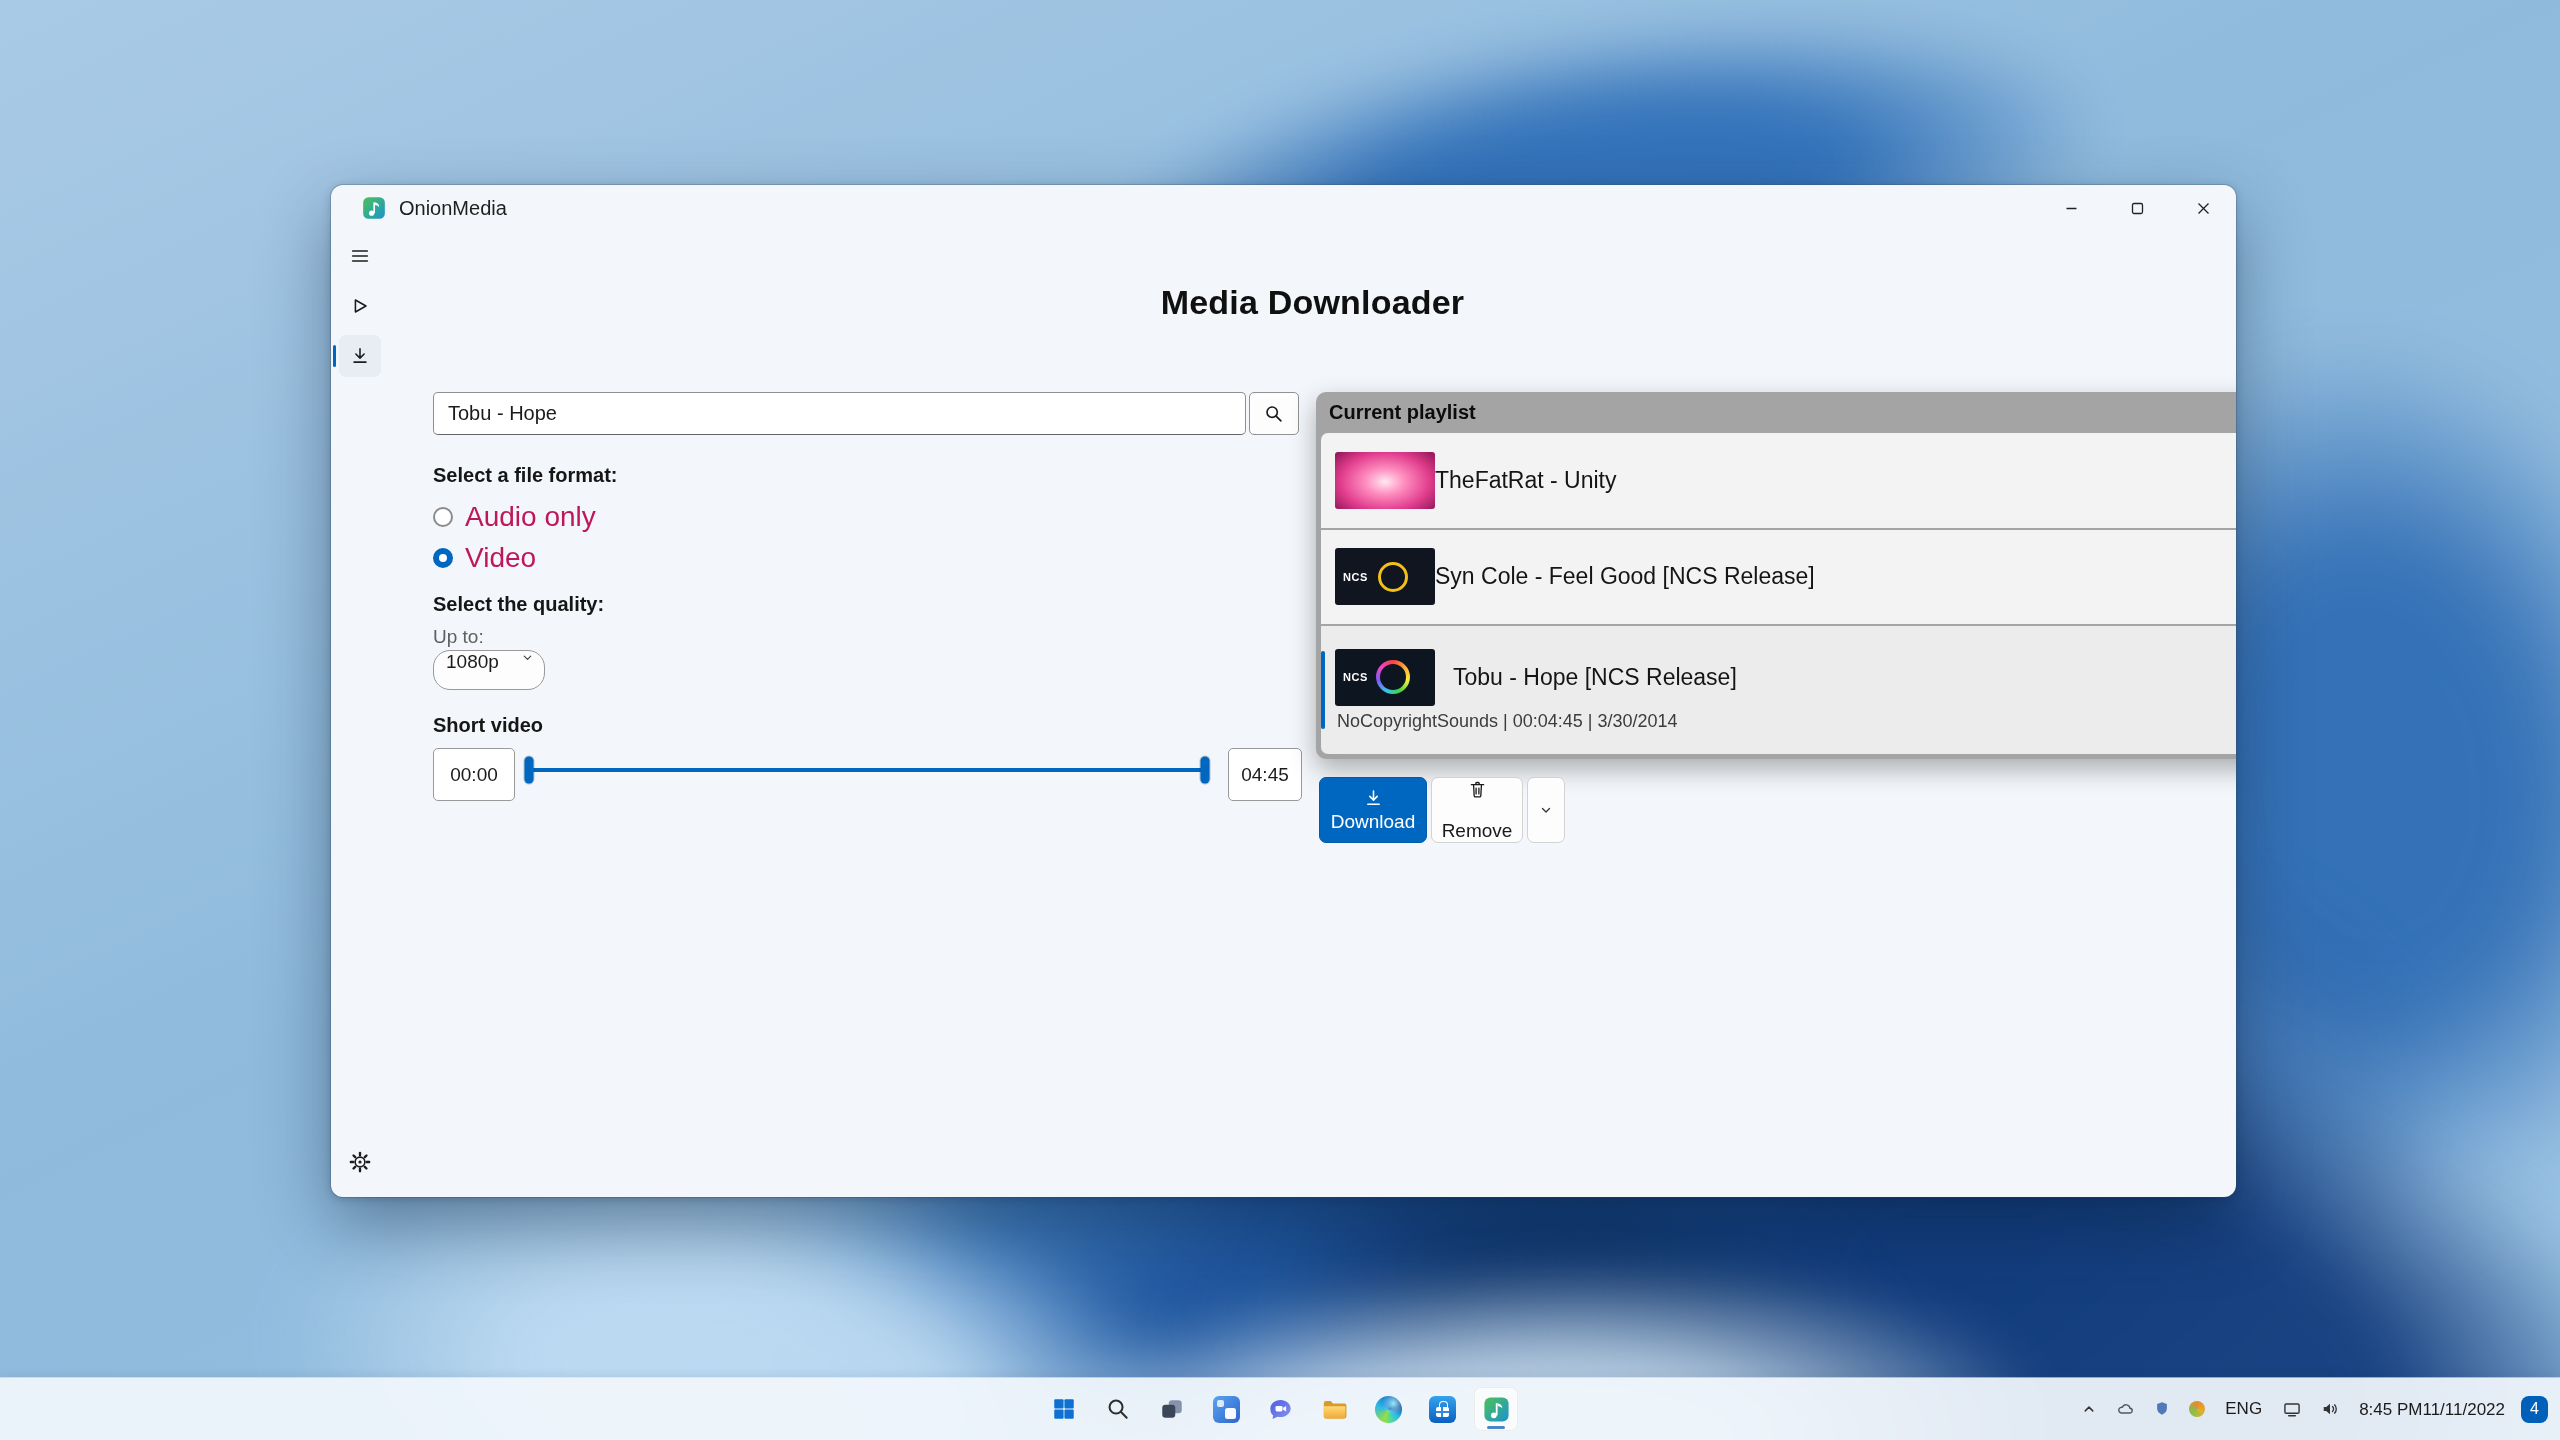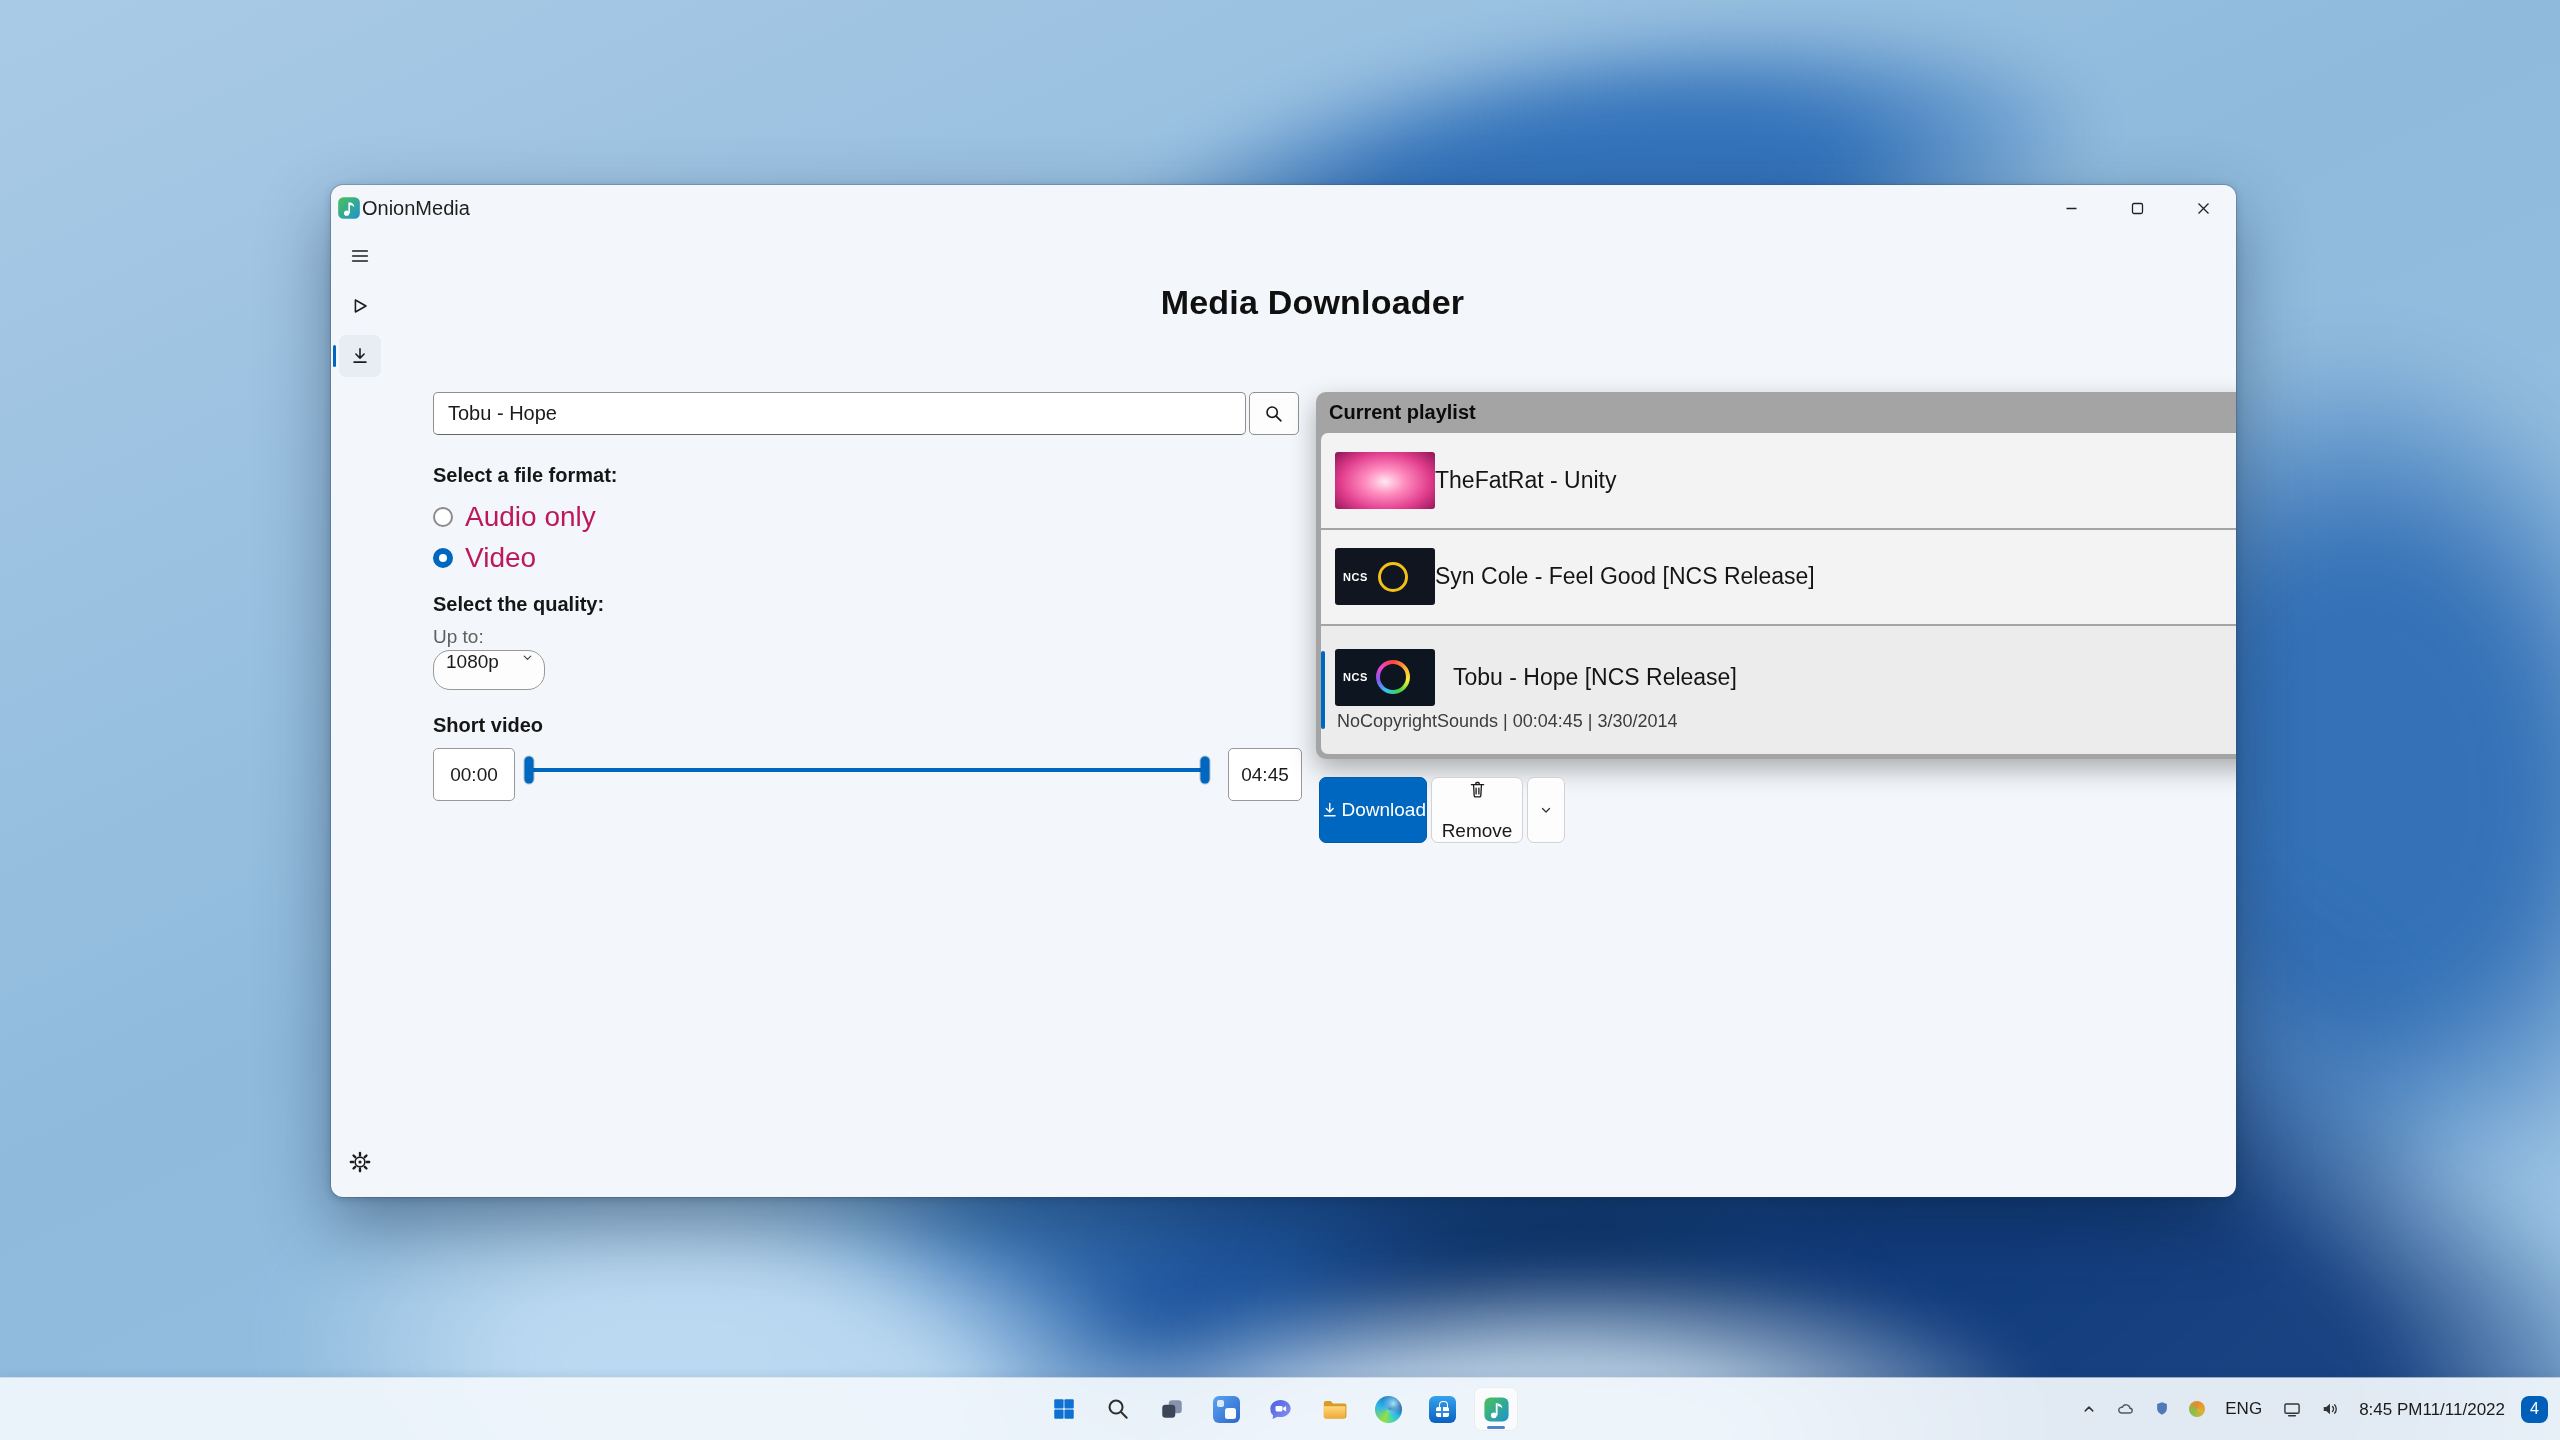--- a/index.html
+++ b/index.html
@@ -15,21 +15,21 @@
   .pD{left:1110px;top:30px;width:1000px;height:310px;transform:rotate(-7deg);background:radial-gradient(closest-side,#2f6fb8 0%,#2f6fb8 48%,rgba(47,111,184,0) 100%);filter:blur(26px);opacity:.95}
   .pA{left:770px;top:850px;width:1700px;height:780px;transform:rotate(-14deg);background:radial-gradient(closest-side,#1e549c 0%,#1e549c 52%,rgba(30,84,156,0) 100%);filter:blur(26px);opacity:.96}
   .pB{left:1500px;top:1010px;width:1200px;height:660px;transform:rotate(18deg);background:radial-gradient(closest-side,#123c7c 0%,#123c7c 50%,rgba(18,60,124,0) 100%);filter:blur(30px);opacity:.95}
   .pG{left:1240px;top:1130px;width:720px;height:520px;transform:rotate(30deg);background:radial-gradient(closest-side,#0d3268 0%,#0d3268 50%,rgba(13,50,104,0) 100%);filter:blur(28px);opacity:.9}
   .pE{left:280px;top:1170px;width:920px;height:430px;transform:rotate(8deg);background:radial-gradient(closest-side,#bedbf2 0%,#bedbf2 48%,rgba(190,219,242,0) 100%);filter:blur(30px);opacity:.95}
   .pF{left:950px;top:1265px;width:1100px;height:370px;transform:rotate(-4deg);background:radial-gradient(closest-side,#d6e9f8 0%,#d6e9f8 45%,rgba(214,233,248,0) 100%);filter:blur(24px);opacity:.85}
 
   
   .window{position:absolute;left:331px;top:185px;width:1905px;height:1012px;border-radius:12px;background:#f3f6fa;
     box-shadow:0 28px 70px rgba(10,30,60,.42),0 2px 8px rgba(10,30,60,.22),0 0 0 1px rgba(70,95,120,.28);overflow:hidden;color:#1b1b1b}
-  .titlebar{position:absolute;left:0;top:0;right:0;height:46px;display:flex;align-items:center;padding-left:5px;}
+  .titlebar{position:absolute;left:0;top:0;right:0;height:46px;display:flex;align-items:center;padding-left:30px;gap:12px}
   .win-title{font-size:20px;color:#1f1f1f}
   .om-logo{width:26px;height:26px;display:block}
   .win-controls{position:absolute;right:0;top:0;height:46px;display:flex}
   .win-btn{width:66px;height:46px;display:flex;align-items:center;justify-content:center;background:transparent;border:none}
 
   .sidebar{position:absolute;left:0;top:46px;bottom:0;width:58px;display:flex;flex-direction:column;align-items:center;padding:4px 0 14px;gap:8px}
   .nav-btn{width:42px;height:42px;border-radius:7px;display:flex;align-items:center;justify-content:center;border:none;background:transparent;position:relative}
   .nav-btn.active{background:#e8edf4}
   .nav-btn.active::before{content:"";position:absolute;left:-6px;top:50%;transform:translateY(-50%);width:3px;height:22px;border-radius:2px;background:#0067c0}
   .nav-gear{margin-top:auto}
@@ -72,21 +72,21 @@
   .pl-sub{font-size:18px;color:#3c3c3c;padding-left:2px}
   .thumb{width:100px;height:57px;border-radius:3px;flex:0 0 auto;position:relative;overflow:hidden}
   .thumb-unity{background:radial-gradient(80px 52px at 50% 52%,#ffe9f2 0%,#ff8fc0 24%,#e23e8e 55%,#8e1555 84%,#540b34 100%)}
   .thumb-dark{background:#10151f}
   .thumb-dark2{background:#0d1520}
   .thumb-label{position:absolute;left:8px;top:50%;transform:translateY(-50%);color:#fff;font-size:11px;font-weight:700;letter-spacing:.6px}
   .ring-yellow{position:absolute;left:58%;top:50%;transform:translate(-50%,-50%);width:30px;height:30px;border-radius:50%;border:3.5px solid #f2c118}
   .ring-rainbow{position:absolute;left:58%;top:50%;transform:translate(-50%,-50%);width:34px;height:34px;border-radius:50%;background:conic-gradient(#ff4040,#ffae34,#f8ef3a,#43d33f,#35c4f0,#7e5af0,#f044c8,#ff4040)}
   .ring-inner{position:absolute;inset:4px;border-radius:50%;background:#0d1520}
 
-  .dl-btn{position:absolute;left:930px;top:546px;width:108px;height:66px;border-radius:7px;background:#0067c0;border:1px solid #005ba8;color:#fff;display:flex;align-items:center;justify-content:center;gap:2px;font-size:19px;font-family:inherit}
+  .dl-btn{position:absolute;left:930px;top:546px;width:108px;height:66px;border-radius:7px;background:#0067c0;border:1px solid #005ba8;color:#fff;display:flex;flex-direction:column;align-items:center;justify-content:center;gap:2px;font-size:19px;font-family:inherit}
   .rm-btn{position:absolute;left:1042px;top:546px;width:92px;height:66px;border-radius:7px;background:#fdfdfd;border:1px solid #d2d2d2;color:#191919;display:flex;flex-direction:column;align-items:center;justify-content:center;gap:20px;font-size:19px;font-family:inherit}
   .more-btn{position:absolute;left:1138px;top:546px;width:38px;height:66px;border-radius:7px;background:#fdfdfd;border:1px solid #d2d2d2;display:flex;align-items:center;justify-content:center}
 
   
   .taskbar{position:absolute;left:0;right:0;bottom:0;height:62px;background:rgba(241,246,252,.93);box-shadow:0 -1px 0 rgba(255,255,255,.55),0 -2px 10px rgba(30,60,100,.10)}
   .tb-center{position:absolute;left:50%;top:0;height:100%;transform:translateX(-50%);display:flex;align-items:center;gap:10px}
   .tb-btn{width:44px;height:44px;border-radius:7px;display:flex;align-items:center;justify-content:center;position:relative;border:none;background:transparent}
   .tb-btn.active{background:rgba(255,255,255,.65);box-shadow:inset 0 0 0 1px rgba(0,0,0,.06)}
   .tb-btn.active::after{content:"";position:absolute;bottom:2px;left:50%;transform:translateX(-50%);width:18px;height:3px;border-radius:2px;background:#4b84c9}
   .edge-ball{width:27px;height:27px;border-radius:50%;background:radial-gradient(circle at 68% 28%,#9ee6f7 0%,rgba(158,230,247,0) 42%),conic-gradient(from 160deg at 50% 50%,#44d7b0 0%,#98e03c 12%,#2fb8e8 35%,#1566c0 60%,#123f8f 75%,#2fb8e8 90%,#44d7b0 100%)}

